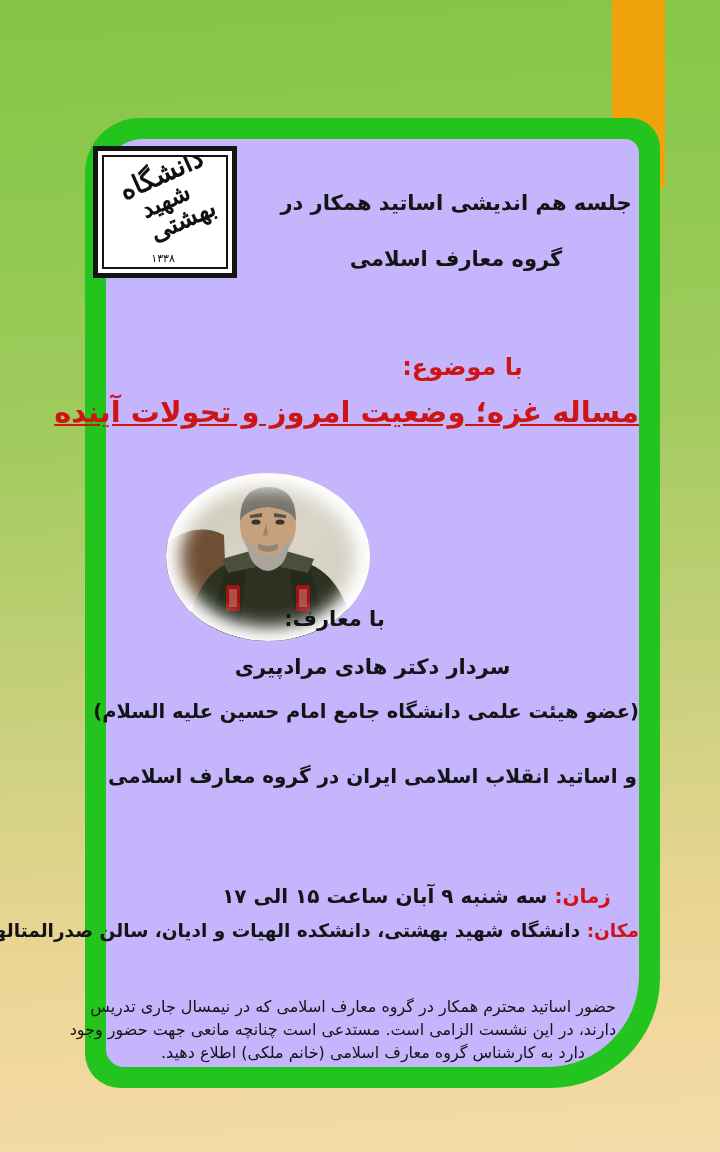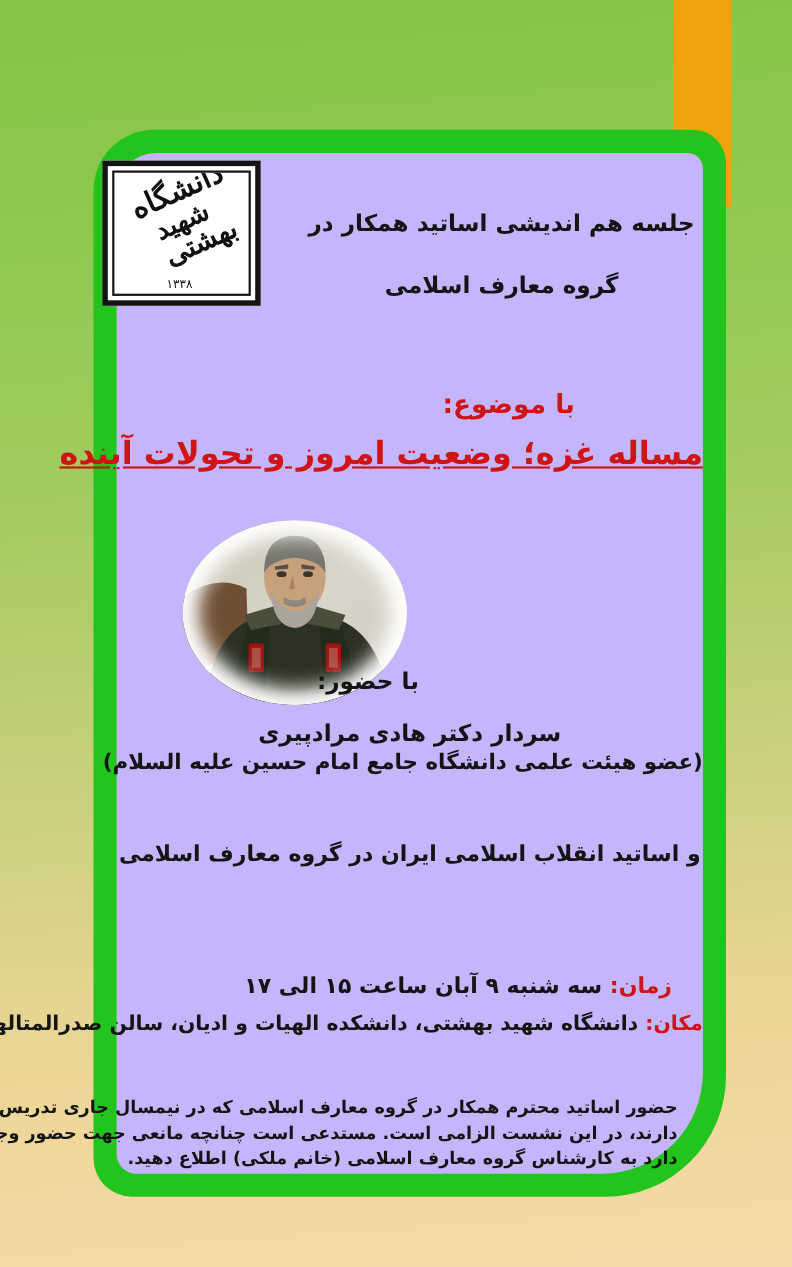--- a/index.html
+++ b/index.html
@@ -23,25 +23,25 @@
   .red{color:#cf1414;}
   .topic-label{top:214px;font-size:24px;transform:translateX(90px);}
   .topic-title{top:256px;font-size:29px;letter-spacing:-0.5px;text-decoration:underline;}
   .photo-wrap{position:absolute;left:60px;top:334px;width:204px;height:168px;border-radius:50%;overflow:hidden;}
   .photo-wrap svg{display:block;width:100%;height:100%;}
   .photo-fade{position:absolute;inset:0;border-radius:50%;
     box-shadow:inset 0 0 18px 14px #fefefe;
     background:radial-gradient(ellipse at center,rgba(255,255,255,0) 58%,rgba(255,255,255,.55) 78%,#fefefe 96%);}
   .attend-label{top:468px;font-size:21px;transform:translateX(-38px);}
   .speaker-name{top:516px;font-size:21px;}
-  .speaker-aff{top:542px;font-size:19.5px;}
+  .speaker-aff{top:561px;font-size:19.5px;}
   .speaker-others{top:625px;font-size:20px;}
   .time-line{top:745px;font-size:20px;margin-left:44px;}
   .place-line{top:781px;font-size:18.5px;}
-  .notice{position:absolute;left:24px;top:856px;width:486px;text-align:center;color:#141414;font-weight:bold;font-size:16px;line-height:23px;white-space:nowrap;}
+  .notice{position:absolute;left:24px;top:856px;width:486px;text-align:center;color:#141414;font-weight:normal;font-size:16px;line-height:23px;white-space:nowrap;}
 </style>
 </head>
 <body>
 
 <div class="stage">
 
   <div class="orange-bar"></div>
 
   <div class="card">
     <div class="card-inner">
@@ -82,21 +82,21 @@
           <path d="M92,70 Q102,76 112,70 L112,76 Q102,82 92,76 Z" fill="#8d877c"></path>
           <path d="M84,42 L96,40 L96,44 L84,45 Z" fill="#55524a"></path>
           <path d="M120,42 L108,40 L108,44 L120,45 Z" fill="#55524a"></path>
           <ellipse cx="90" cy="49" rx="4.5" ry="2.6" fill="#3a342c"></ellipse>
           <ellipse cx="114" cy="49" rx="4.5" ry="2.6" fill="#3a342c"></ellipse>
           <path d="M100,50 L102,62 L97,63 Z" fill="#a9805c"></path>
         </svg>
         <div class="photo-fade"></div>
       </div>
 
-      <div class="txt attend-label" dir="rtl">با حضور:</div>
+      <div class="txt attend-label" dir="rtl">با معارف:</div>
       <div class="txt speaker-name" dir="rtl">سردار دکتر هادی مرادپیری</div>
       <div class="txt speaker-aff" dir="rtl">(عضو هیئت علمی دانشگاه جامع امام حسین علیه السلام)</div>
       <div class="txt speaker-others" dir="rtl">و اساتید انقلاب اسلامی ایران در گروه معارف اسلامی</div>
 
       <div class="txt time-line" dir="rtl">
         <span class="red">زمان:</span><span> سه شنبه ۹ آبان  ساعت ۱۵ الی ۱۷</span>
       </div>
       <div class="txt place-line" dir="rtl">
         <span class="red">مکان:</span><span> دانشگاه شهید بهشتی، دانشکده الهیات و ادیان، سالن صدرالمتالهین.</span>
       </div>

